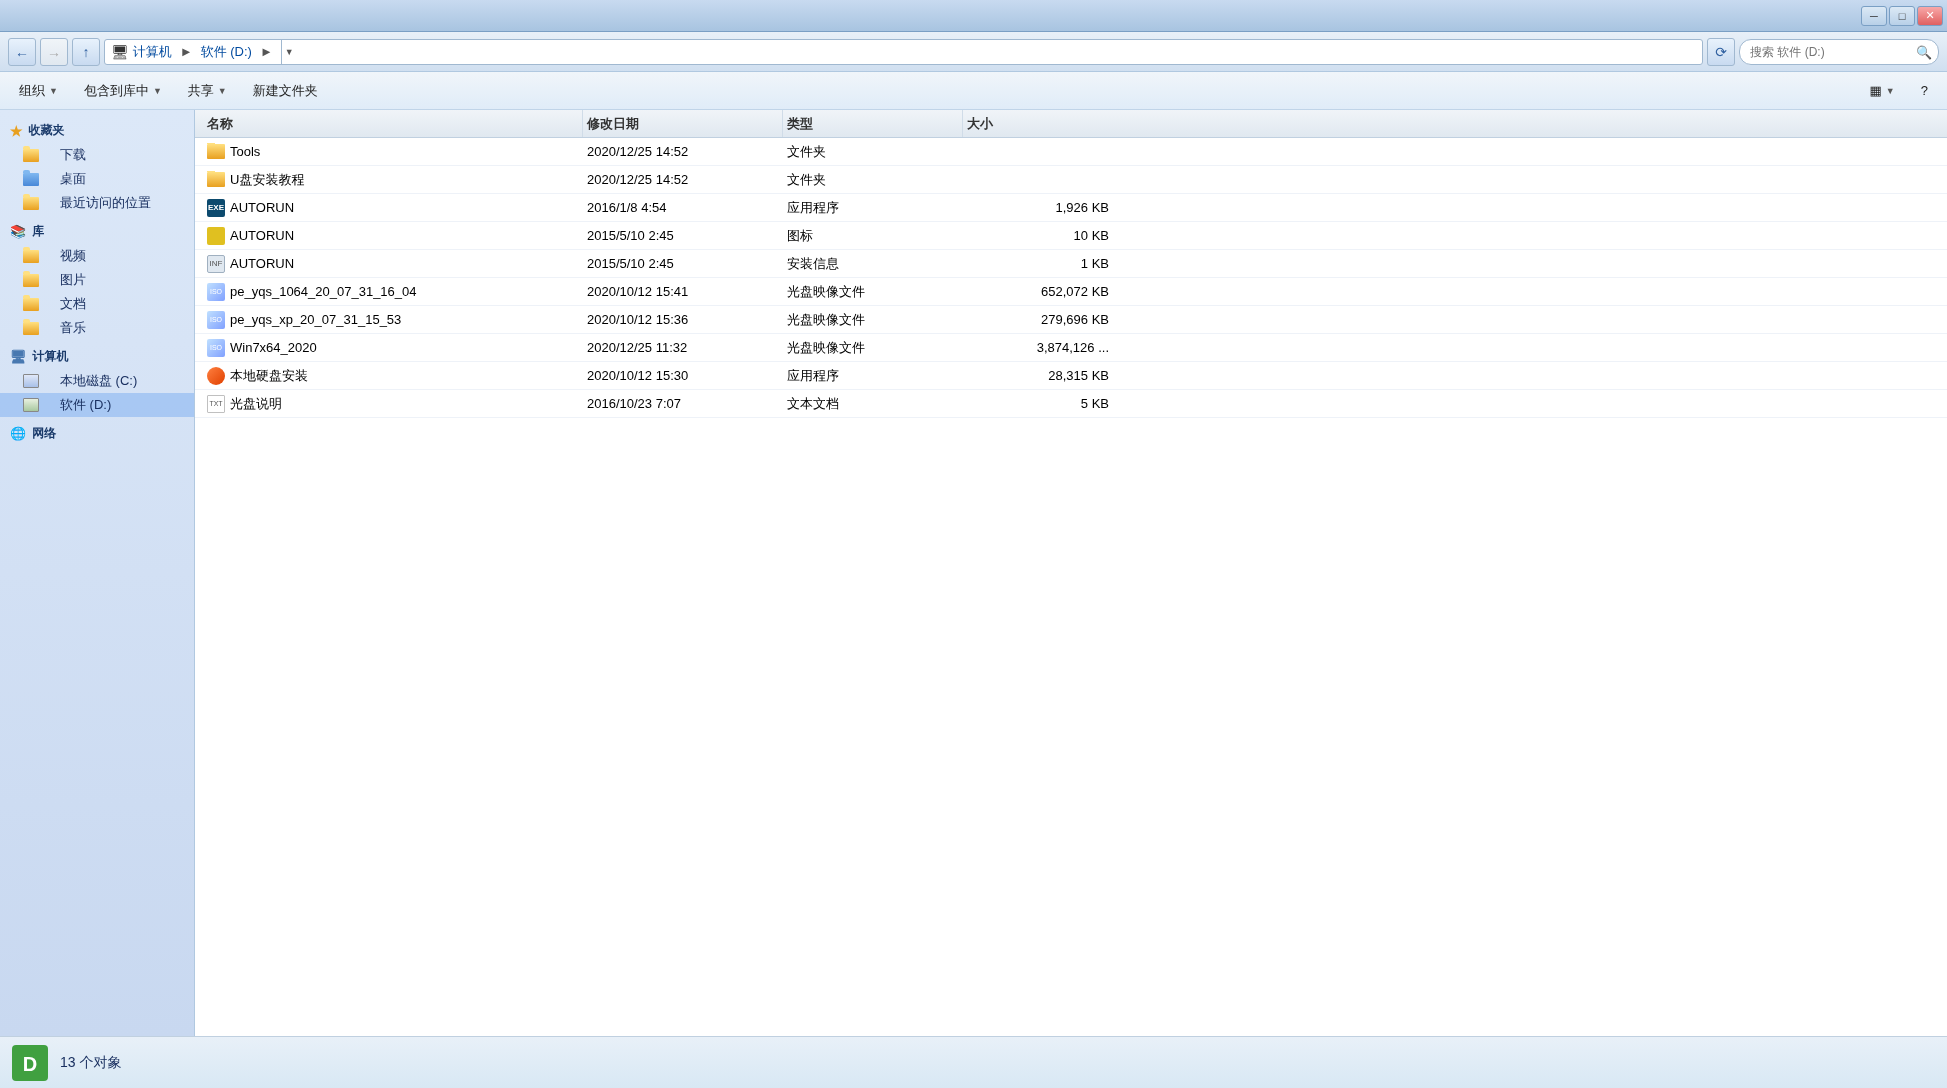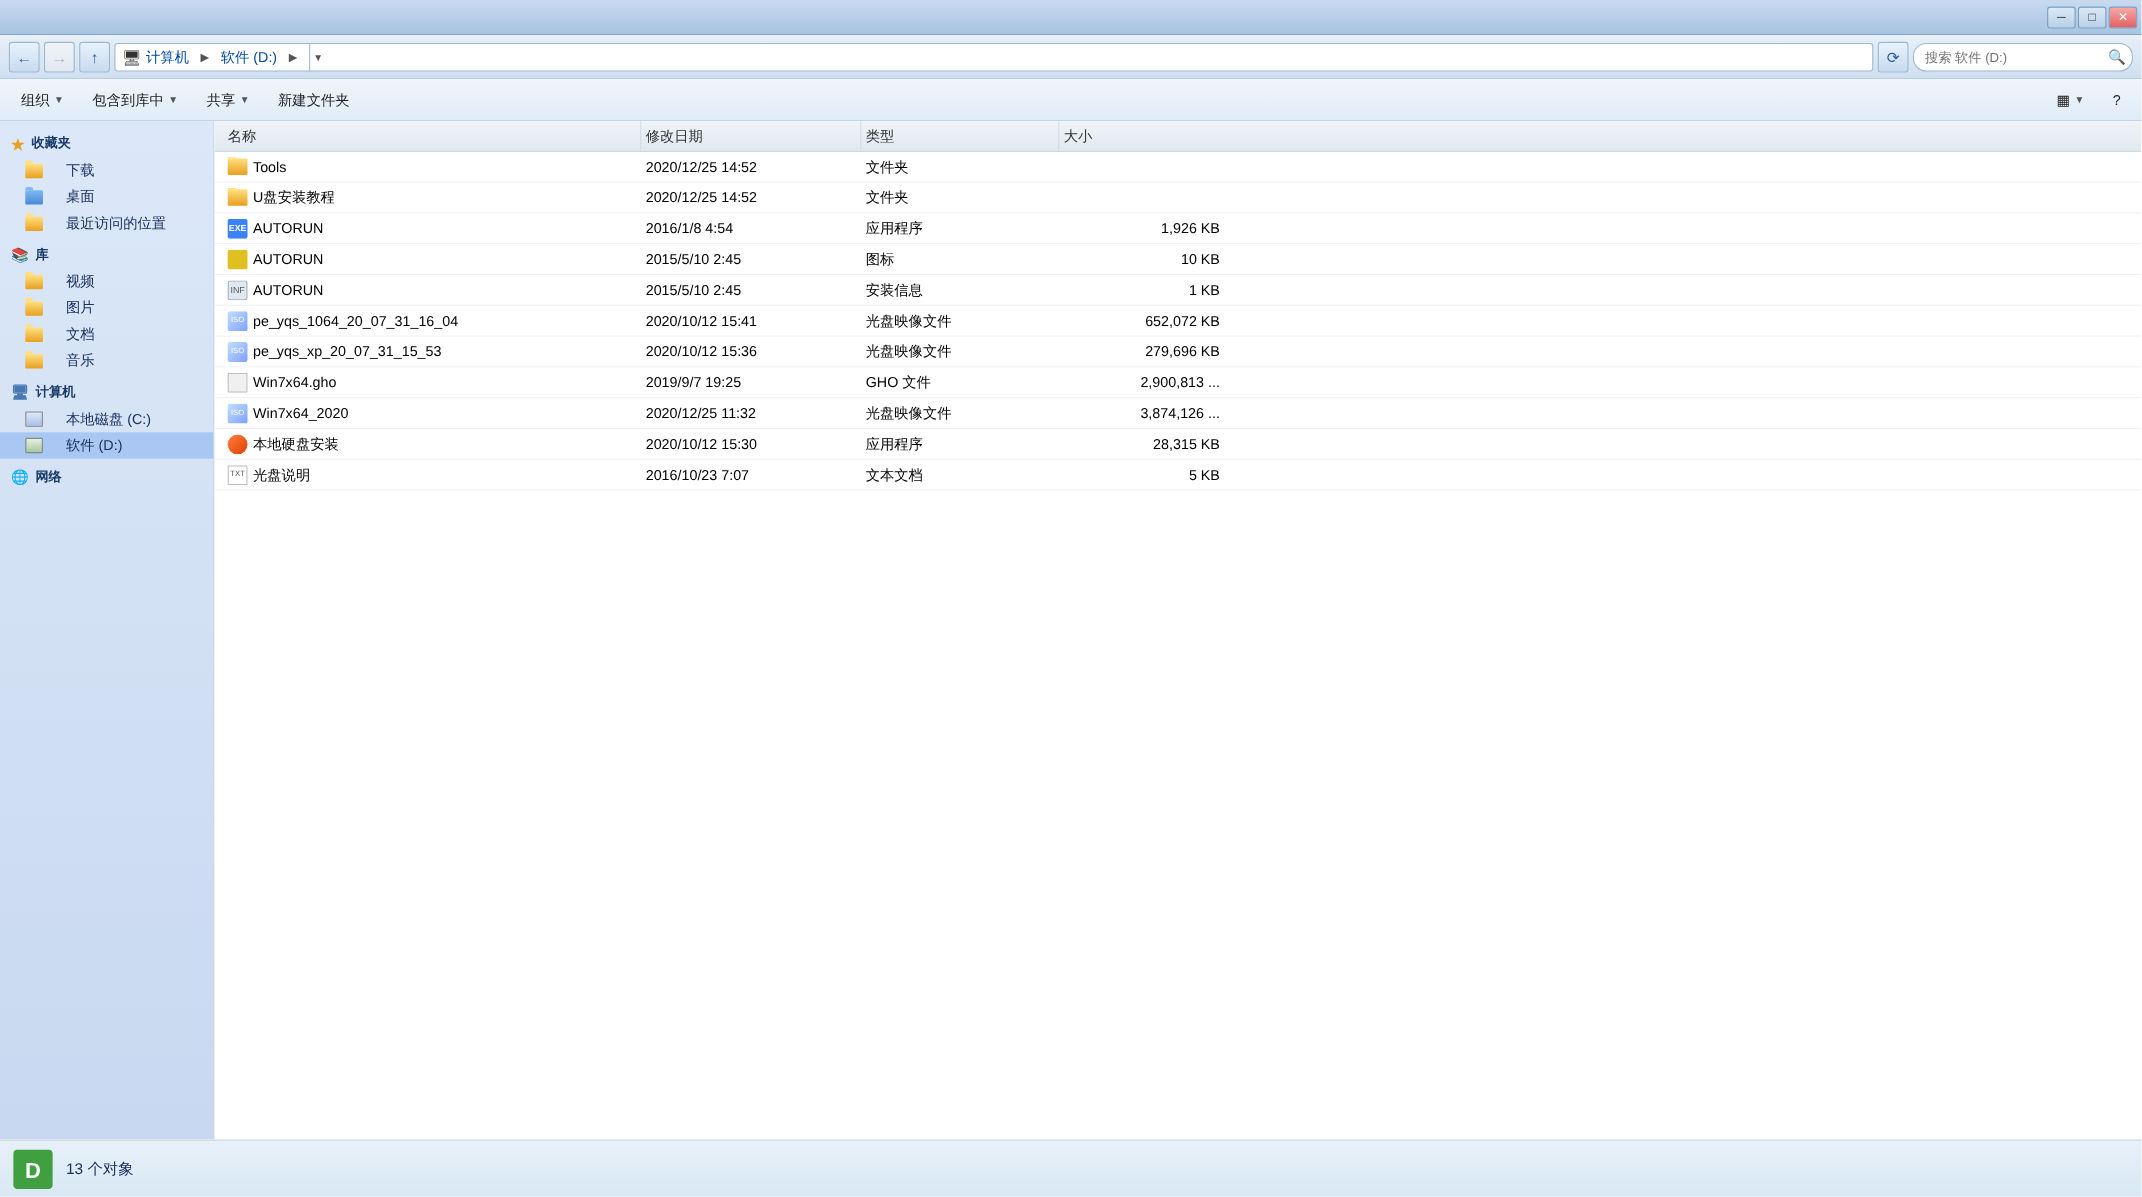--- a/index.html
+++ b/index.html
@@ -277,20 +277,21 @@
     .col-header {
       font-size: 13px;
       color: #333;
       padding: 0 4px;
       height: 100%;
       display: flex;
       align-items: center;
       border-right: 1px solid #d0dce8;
       cursor: pointer;
       user-select: none;
+      font-weight: bold;
     }
     .col-header:last-child { border-right: none; }
 
     
     .file-list {
       overflow-y: auto;
       flex: 1;
     }
     .file-row {
       display: grid;
@@ -336,21 +337,21 @@
     .icon-folder::before {
       content: '';
       position: absolute;
       top: -3px; left: 0;
       width: 8px; height: 3px;
       background: #ffe080;
       border-radius: 2px 2px 0 0;
     }
     .icon-exe {
       width: 18px; height: 18px;
-      background: #3b82f6;
+      background: #0c4a6e;
       border-radius: 2px;
       display: flex; align-items: center; justify-content: center;
       font-size: 8px; color: #fff; font-weight: bold;
     }
     .icon-ico {
       width: 18px; height: 18px;
       background: #e0c020;
       border-radius: 2px;
     }
     .icon-inf {
@@ -712,37 +713,20 @@
     <div class="file-cell">
       <span>光盘映像文件</span>
     </div>
     <div class="file-cell right">
       <span>279,696 KB</span>
     </div>
   </div>
         <div class="file-row">
     <div class="file-cell name-cell">
       <div class="file-icon">
-              <div class="icon-gho"></div>
-            </div>
-      <span>Win7x64.gho</span>
-    </div>
-    <div class="file-cell">
-      <span>2019/9/7 19:25</span>
-    </div>
-    <div class="file-cell">
-      <span>GHO 文件</span>
-    </div>
-    <div class="file-cell right">
-      <span>2,900,813 ...</span>
-    </div>
-  </div>
-        <div class="file-row">
-    <div class="file-cell name-cell">
-      <div class="file-icon">
               <div class="icon-iso">ISO</div>
             </div>
       <span>Win7x64_2020</span>
     </div>
     <div class="file-cell">
       <span>2020/12/25 11:32</span>
     </div>
     <div class="file-cell">
       <span>光盘映像文件</span>
     </div>

